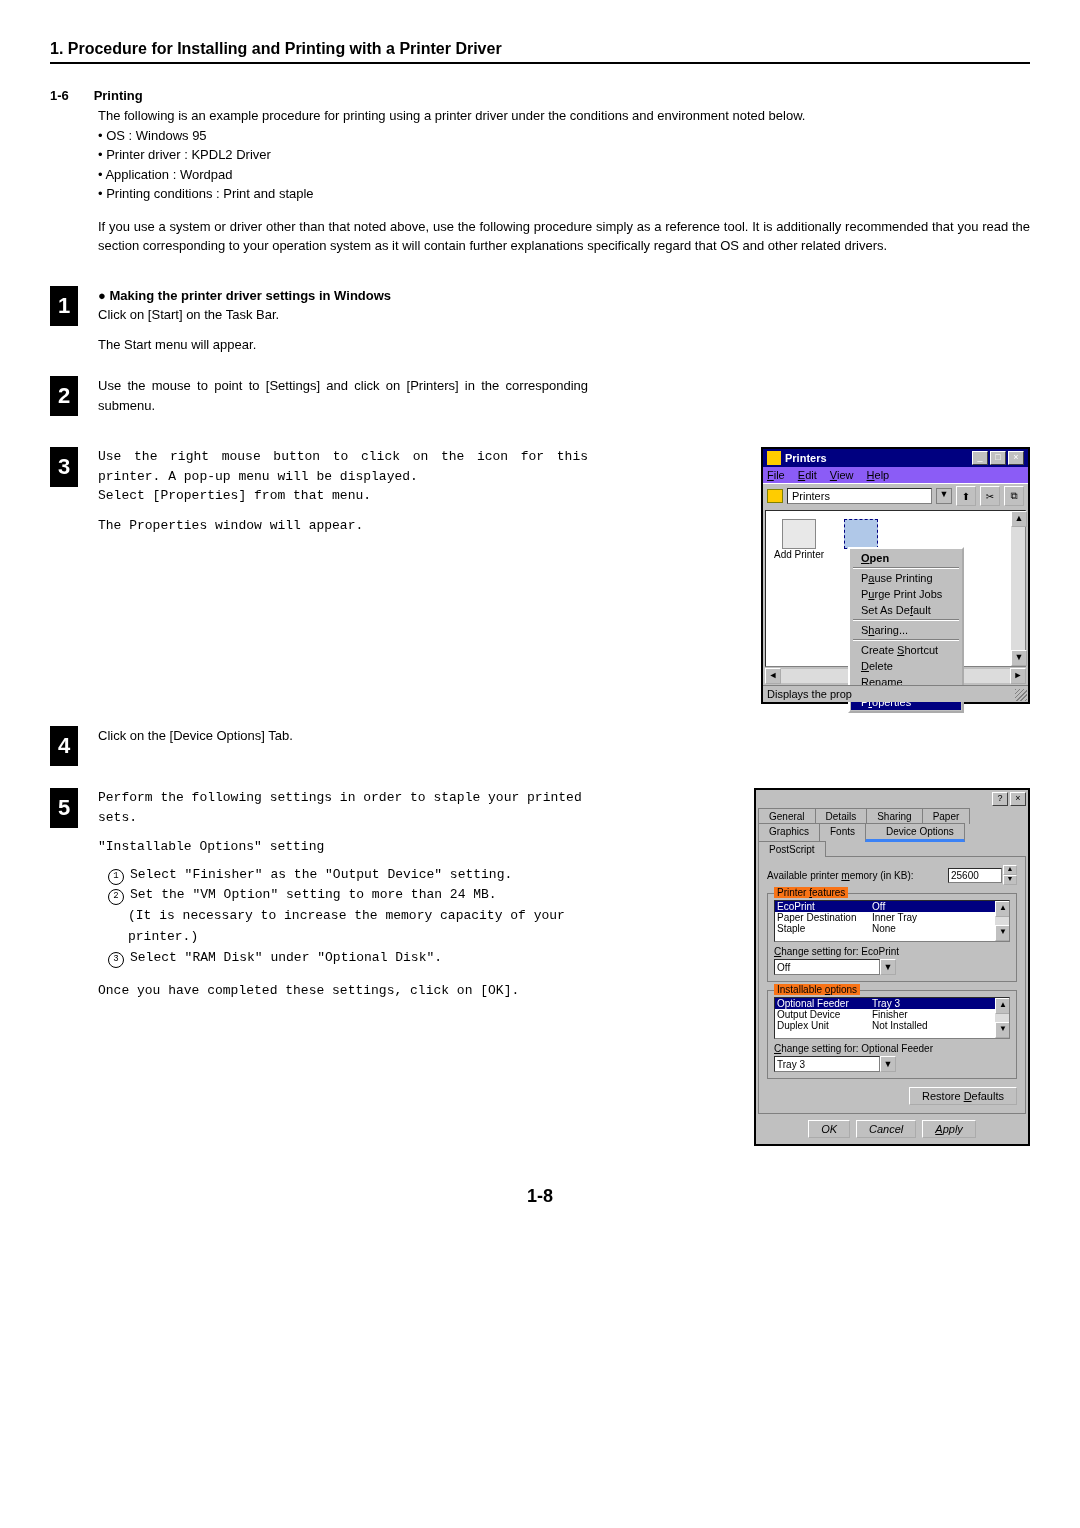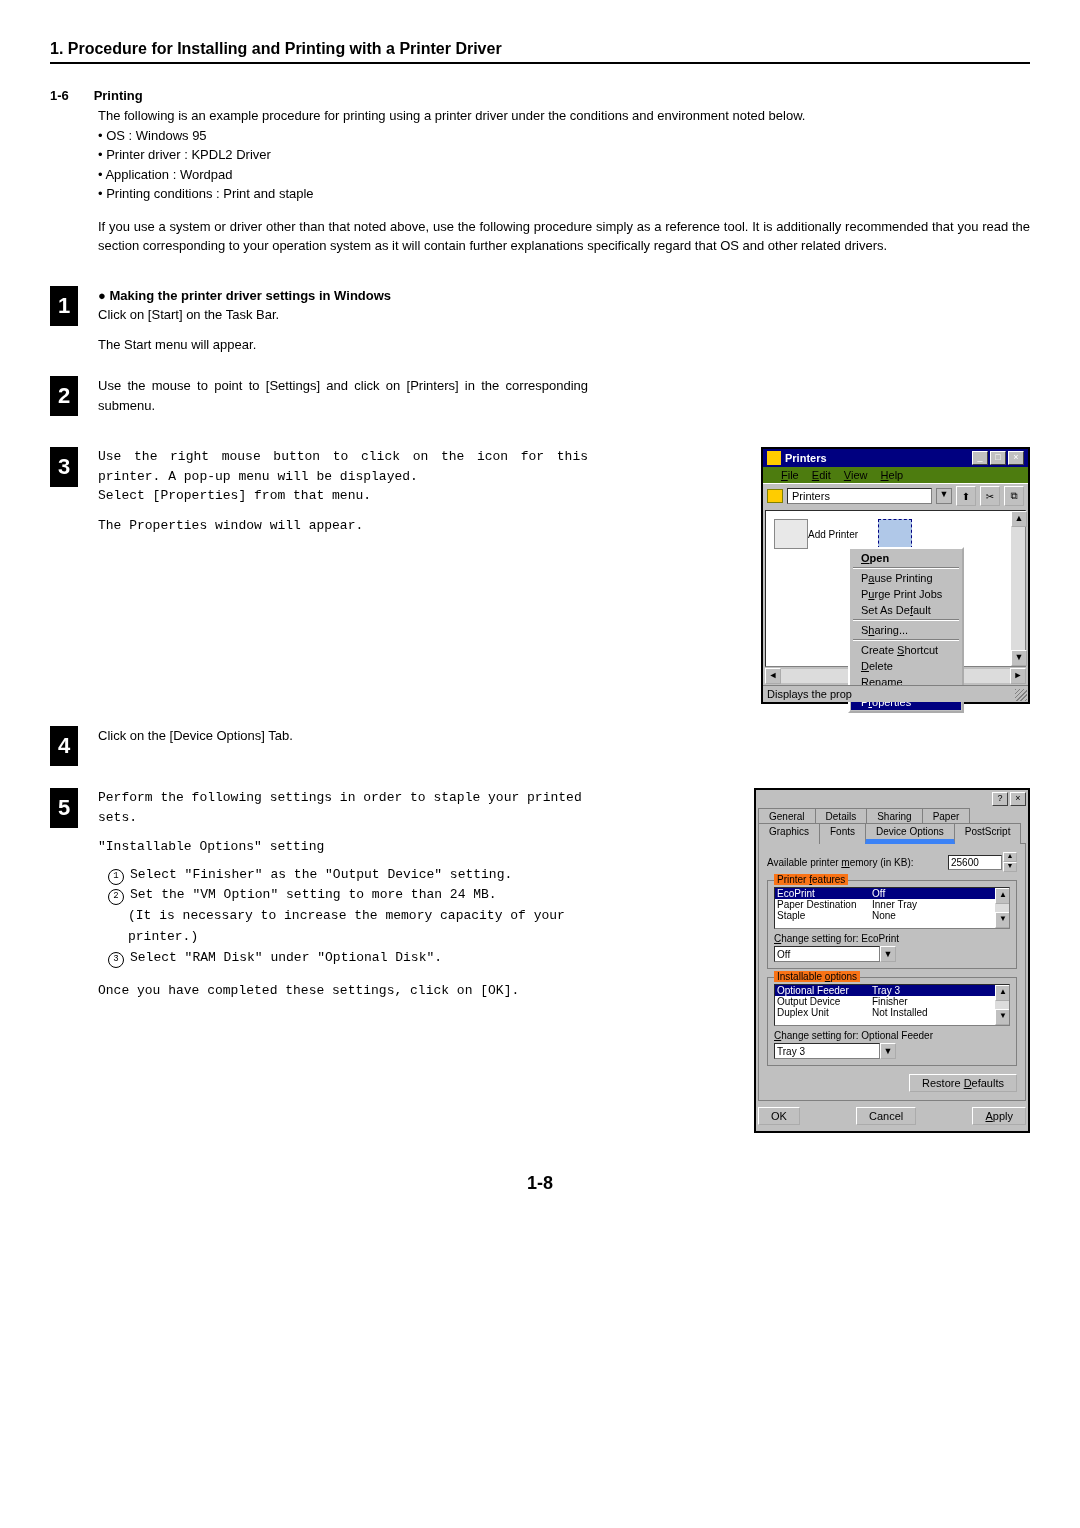--- a/index.html
+++ b/index.html
@@ -44,31 +44,31 @@
     font-family:"MS Sans Serif", Arial, sans-serif; font-size:11px;
   }
   .titlebar {
     background:#000080; color:#fff; padding:2px 4px;
     display:flex; align-items:center;
   }
   .titlebar .ticon{width:14px;height:14px;background:#ffcc00;margin-right:4px;display:inline-block;}
   .titlebar .t-title{font-weight:bold;flex:1;}
   .winbtns{display:flex;gap:2px;}
   .winbtn{width:14px;height:12px;background:#c0c0c0;border:1px solid #fff;border-right-color:#404040;border-bottom-color:#404040;font-size:9px;line-height:10px;text-align:center;}
-  .menubar{background:#4d7c0f;padding:2px 18px;}
+  .menubar{background:#8b5cf6;padding:2px 4px;}
   .menubar span{margin-right:10px;}
   .menubar u{text-decoration:underline;}
   .toolbar{background:#c0c0c0;padding:2px 4px;display:flex;align-items:center;gap:4px;border-top:1px solid #fff;}
   .toolbar .foldericon{width:14px;height:12px;background:#ffcc00;display:inline-block;border:1px solid #808000;}
   .toolbar .addr{flex:1;background:#fff;border:1px inset #808080;padding:1px 4px;}
   .toolbar .dd{width:14px;height:14px;background:#c0c0c0;border:1px solid #808080;text-align:center;font-size:9px;}
   .toolbar .tbtn{width:18px;height:18px;background:#c0c0c0;border:1px outset #fff;display:inline-flex;align-items:center;justify-content:center;font-size:10px;}
   .clientarea{background:#fff;height:155px;position:relative;border:1px inset #808080;margin:2px;}
   .icons-row{display:flex;gap:20px;padding:8px;}
-  .printer-icon{display:flex;flex-direction:row;align-items:center;font-size:10px;}
+  .printer-icon{display:flex;flex-direction:column;align-items:center;font-size:10px;}
   .printer-icon .glyph{width:32px;height:28px;background:#e8e8e8;border:1px solid #888;position:relative;}
   .printer-icon .glyph.sel{background:#b0c8e8;border:1px dashed #000080;}
   .context-menu{position:absolute;left:82px;top:36px;background:#c0c0c0;border:2px outset #fff;font-size:11px;min-width:110px;padding:1px;}
   .context-menu .mi{padding:2px 10px;}
   .context-menu .mi.bold{font-weight:bold;}
   .context-menu .mi.sel{background:#000080;color:#fff;}
   .context-menu hr{margin:1px 2px;border:none;border-top:1px solid #808080;border-bottom:1px solid #fff;}
   .scrollbar-h{display:flex;align-items:center;background:#c0c0c0;height:14px;margin:0 2px 2px 2px;}
   .scrollbar-h .sb-btn{width:14px;height:14px;border:1px outset #fff;text-align:center;font-size:9px;line-height:12px;}
   .scrollbar-h .sb-track{flex:1;background:#dcdcdc;height:14px;}
@@ -80,42 +80,42 @@
 
   .props-window{
     width:268px;border:2px solid #000;background:#c0c0c0;
     font-family:"MS Sans Serif",Arial,sans-serif;font-size:11px;
     padding:2px 2px 6px;
   }
   .props-top{display:flex;justify-content:flex-end;gap:2px;padding-bottom:2px;}
   .tabstrip{display:flex;flex-wrap:wrap;font-size:10px;}
   .tab{border:1px solid #808080;border-bottom:none;background:#c0c0c0;padding:2px 10px;margin-right:-1px;}
   .tab.row2{margin-top:-1px;}
-  .tab.active{background:#c0c0c0;border-bottom:5px solid #3b82f6;position:relative;z-index:2;}
+  .tab.active{background:#c0c0c0;border-bottom:3px solid #3b82f6;position:relative;z-index:2;padding-left:20px;}
   .tabpanel{border:1px solid #808080;background:#c0c0c0;padding:8px;margin-top:-1px;}
   .field-row{display:flex;align-items:center;margin-bottom:8px;font-size:10px;}
   .field-row label{flex:1;}
   .spinner{display:flex;align-items:center;}
   .spinner input{width:48px;border:1px inset #808080;padding:1px 2px;font-size:10px;}
   .spinner .spin-btns{display:flex;flex-direction:column;margin-left:1px;}
   .spinner .spin-btns div{width:12px;height:8px;border:1px outset #fff;font-size:7px;line-height:6px;text-align:center;}
   .groupbox{border:1px solid #808080;padding:6px;margin-bottom:8px;position:relative;}
   .groupbox .legend{position:absolute;top:-7px;left:6px;background:#f97316;padding:0 3px;font-size:10px;}
   .listbox{border:1px inset #808080;background:#fff;font-size:10px;height:40px;overflow:hidden;position:relative;}
   .lb-row{display:flex;padding:0 2px;}
   .lb-row.sel{background:#000080;color:#fff;}
   .lb-row span:first-child{width:95px;}
   .lb-sb{position:absolute;right:0;top:0;bottom:0;width:14px;background:#dcdcdc;display:flex;flex-direction:column;}
   .lb-sb div{width:14px;height:14px;background:#c0c0c0;border:1px outset #fff;font-size:8px;text-align:center;line-height:12px;}
   .lb-sb .trk{flex:1;border:none;background:#dcdcdc;}
   .change-label{font-size:10px;margin:4px 0 2px;}
   .dropdown{display:flex;}
   .dropdown input{width:100px;border:1px inset #808080;padding:1px 2px;font-size:10px;background:#fff;}
   .dropdown .dd-btn{width:14px;border:1px outset #fff;background:#c0c0c0;text-align:center;font-size:9px;line-height:14px;}
-  .props-btns{display:flex;justify-content:space-between;gap:6px;margin-top:6px;}
+  .props-btns{display:flex;justify-content:center;gap:6px;margin-top:6px;font-style:italic;}
   .restore-row{display:flex;justify-content:flex-end;margin-top:4px;}
   .btn{border:1px outset #fff;background:#c0c0c0;padding:2px 12px;font-size:11px;}
   .page-num{text-align:center;font-size:18px;font-weight:bold;margin-top:40px;}
   .sub-list{margin-left:10px;line-height:1.6;}
   .sub-list .circ{display:inline-block;width:14px;height:14px;border:1px solid #000;border-radius:50%;font-size:9px;line-height:13px;text-align:center;margin-right:6px;}
   u{text-decoration:underline;}
 </style>
 </head>
 <body>
 

